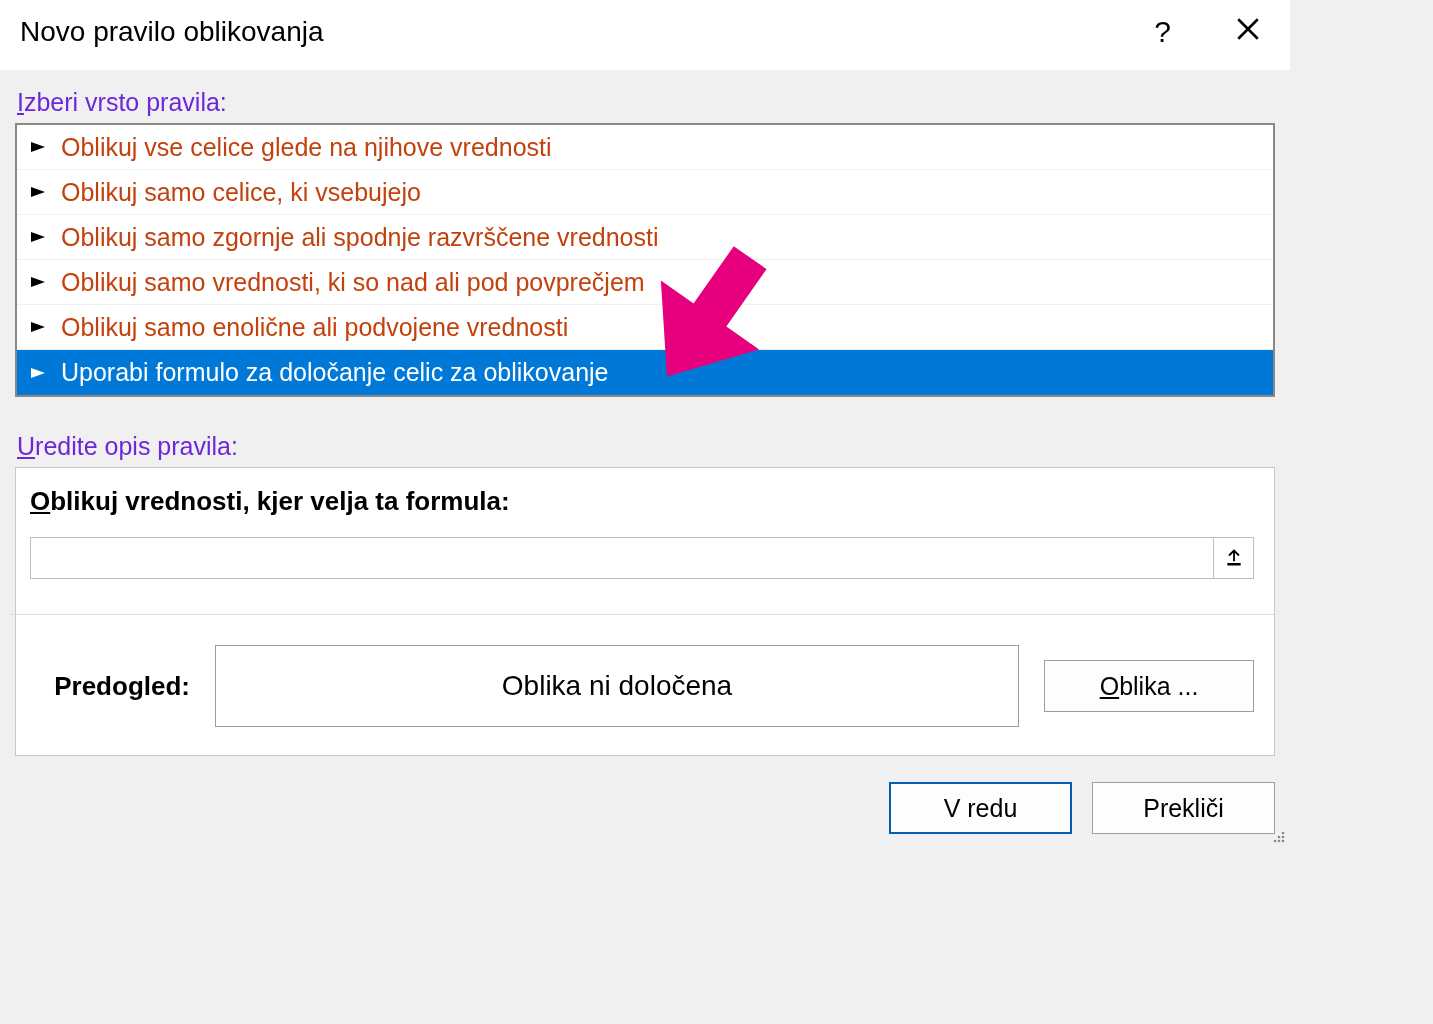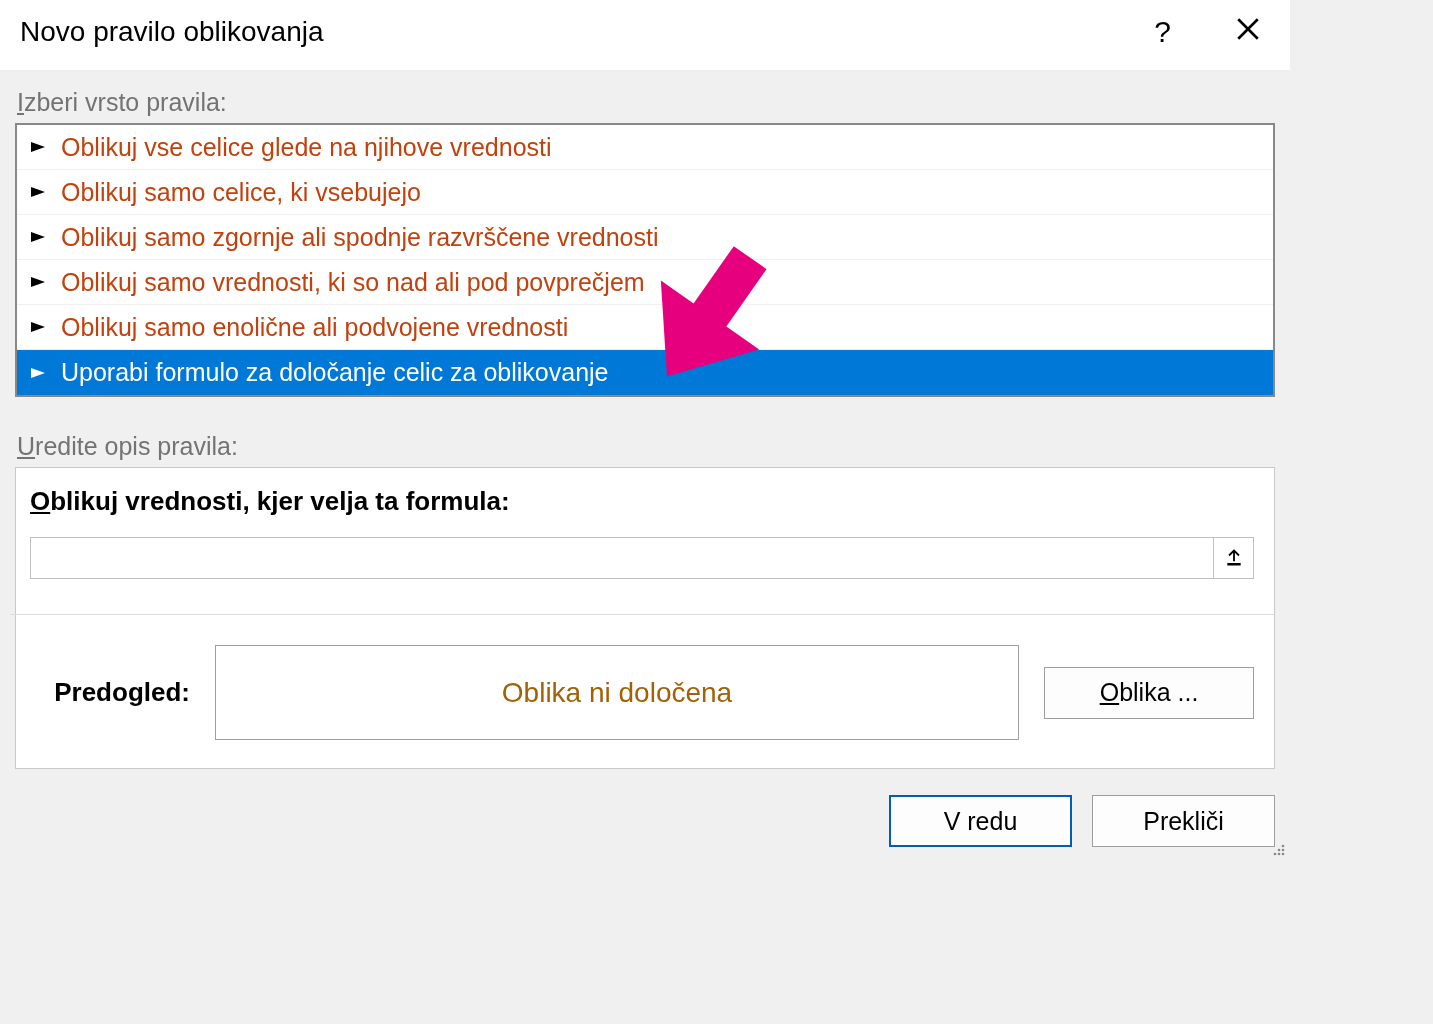--- a/index.html
+++ b/index.html
@@ -40,21 +40,21 @@
       width: 45px;
       text-align: center;
       color: #000;
     }
     .close-btn svg { width: 26px; height: 26px; }
     .content {
       padding: 18px 15px 8px 15px;
     }
     .section-label {
       font-size: 25px;
-      color: #737373;
+      color: #6d28d9;
       margin-bottom: 6px;
       padding-left: 2px;
     }
     .section-label .ul { text-decoration: underline; }
     .rule-list {
       border: 2px solid #888;
       background: #fff;
       position: relative;
     }
     .rule-item {
@@ -131,26 +131,26 @@
     }
     .preview-label {
       font-size: 26px;
       font-weight: 600;
       color: #000;
       width: 160px;
     }
     .preview-box {
       flex: 1;
       border: 1px solid #9e9e9e;
-      height: 95px;
+      height: 82px;
       display: flex;
       align-items: center;
       justify-content: center;
       font-size: 28px;
-      color: #a16207;
+      color: #000000;
       background: #fff;
     }
     .format-btn {
       width: 210px;
       height: 52px;
       border: 1px solid #9e9e9e;
       background: #fdfdfd;
       font-size: 25px;
       cursor: pointer;
       display: flex;

